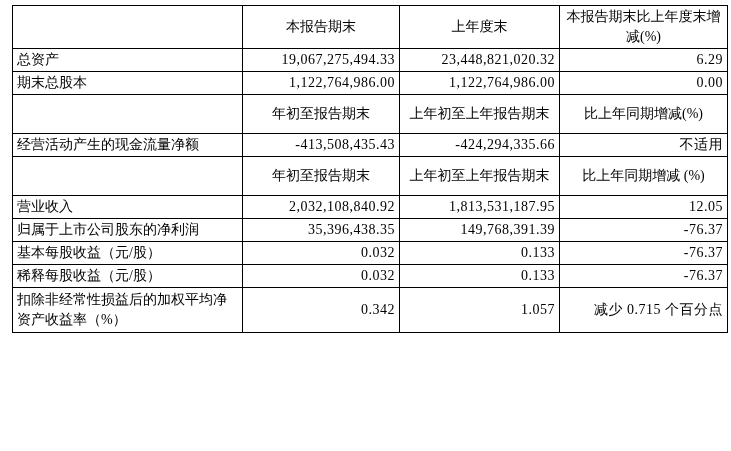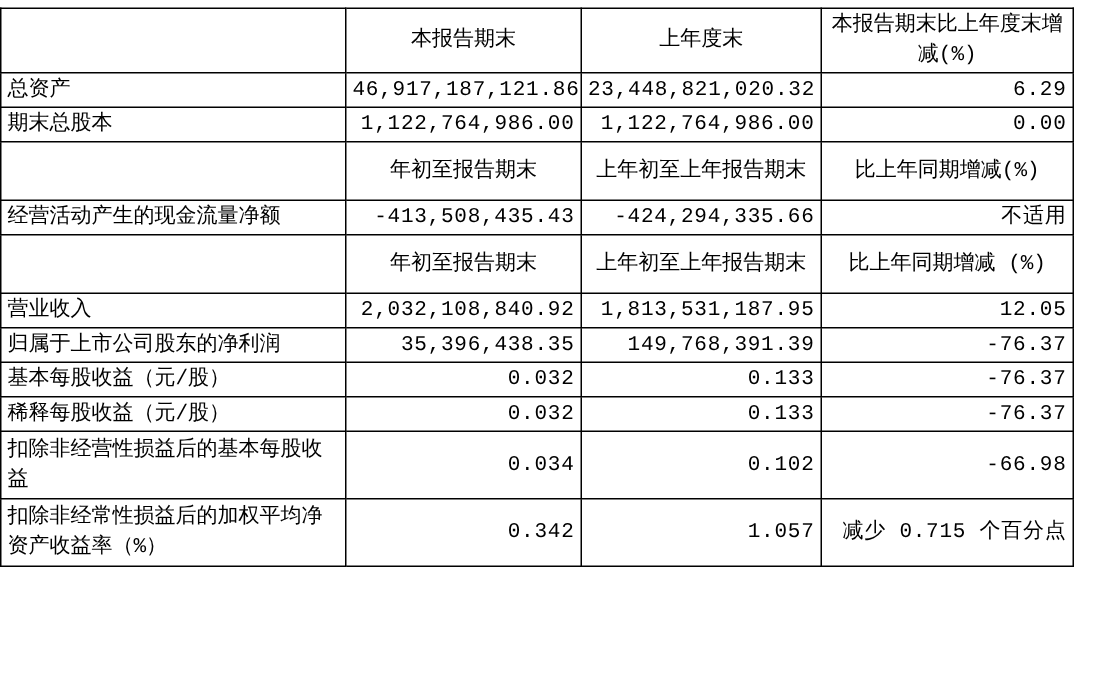--- a/index.html
+++ b/index.html
@@ -8,22 +8,22 @@
     background: #ffffff;
     width: 731px;
     height: 451px;
     overflow: hidden;
   }
   .page {
     width: 657px;
     height: 451px;
     background: #ffffff;
     box-sizing: border-box;
-    padding: 5px 0 0 0;
-    font-family: Liberation Mono, monospace;
+    padding: 5px 0 0 12px;
+    font-family: Liberation Serif, serif;
     color: #000000;
   }
   table.fin {
     border-collapse: collapse;
     table-layout: fixed;
     width: 715px;
   }
   table.fin col.c-label  { width: 230px; }
   table.fin col.c-cur    { width: 157px; }
   table.fin col.c-prior  { width: 160px; }
@@ -75,21 +75,21 @@
       <tr class="h-head">
         <th class="lbl"></th>
         <th class="ctr">本报告期末</th>
         <th class="ctr">上年度末</th>
         <th class="ctr">本报告期末比上年度末增减(%)</th>
       </tr>
     </thead>
     <tbody>
       <tr class="h-one">
         <td class="lbl">总资产</td>
-        <td class="num">46,917,187,121.86</td>
+        <td class="num">19,067,275,494.33</td>
         <td class="num">23,448,821,020.32</td>
         <td class="num">6.29</td>
       </tr>
       <tr class="h-one">
         <td class="lbl">期末总股本</td>
         <td class="num">1,122,764,986.00</td>
         <td class="num">1,122,764,986.00</td>
         <td class="num">0.00</td>
       </tr>
       <tr class="h-sub">
@@ -128,26 +128,20 @@
         <td class="num">0.133</td>
         <td class="num">-76.37</td>
       </tr>
       <tr class="h-one">
         <td class="lbl">稀释每股收益（元/股）</td>
         <td class="num">0.032</td>
         <td class="num">0.133</td>
         <td class="num">-76.37</td>
       </tr>
       <tr class="h-two">
-        <td class="lbl">扣除非经营性损益后的基本每股收益</td>
-        <td class="num">0.034</td>
-        <td class="num">0.102</td>
-        <td class="num">-66.98</td>
-      </tr>
-      <tr class="h-two">
         <td class="lbl">扣除非经常性损益后的加权平均净资产收益率（%）</td>
         <td class="num">0.342</td>
         <td class="num">1.057</td>
         <td class="num">减少 0.715 个百分点</td>
       </tr>
     </tbody>
   </table>
 </div>
 
 </body></html>

